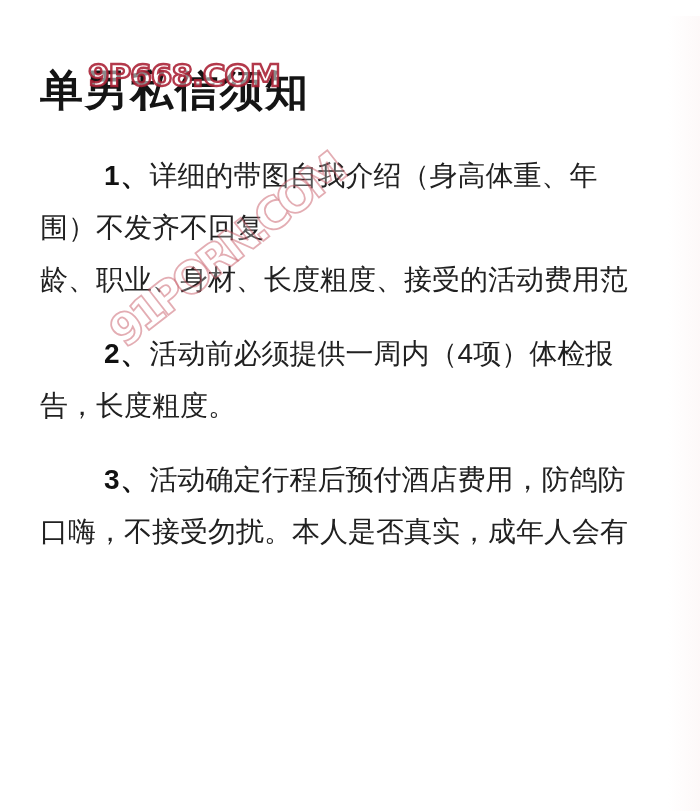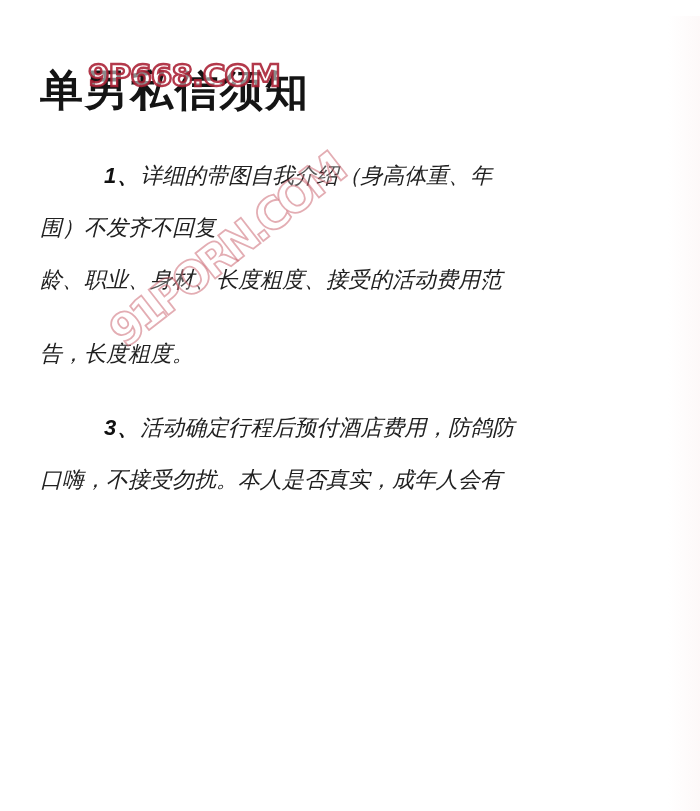--- a/index.html
+++ b/index.html
@@ -24,25 +24,24 @@
   .title {
     margin: 0;
     font-size: 43px;
     line-height: 56px;
     font-weight: 900;
     letter-spacing: 2px;
     color: #141414;
   }
   .paragraph {
     margin: 22px 0 0 0;
-    font-size: 22px;
+    font-size: 28px;
     line-height: 52px;
     color: #212121;
     font-weight: 500;
-    font-style: italic;
   }
   .paragraph.first {
     margin-top: 32px;
   }
   .line {
     display: block;
     white-space: nowrap;
   }
   .line.indent {
     padding-left: 64px;
@@ -97,20 +96,23 @@
 
     <div class="paragraph first">
       <span class="line indent">
         <span class="num">1、</span><span>详细的带图自我介绍（身高体重、年</span>
       </span>
       <span class="line">围）不发齐不回复</span>
       <span class="line">龄、职业、身材、长度粗度、接受的活动费用范</span>
     </div>
 
     <div class="paragraph">
+      <span class="line indent">
+        <span class="num">2、</span><span>活动前必须提供一周内（4项）体检报</span>
+      </span>
       <span class="line">告，长度粗度。</span>
     </div>
 
     <div class="paragraph">
       <span class="line indent">
         <span class="num">3、</span><span>活动确定行程后预付酒店费用，防鸽防</span>
       </span>
       <span class="line">口嗨，不接受勿扰。本人是否真实，成年人会有</span>
     </div>
 

